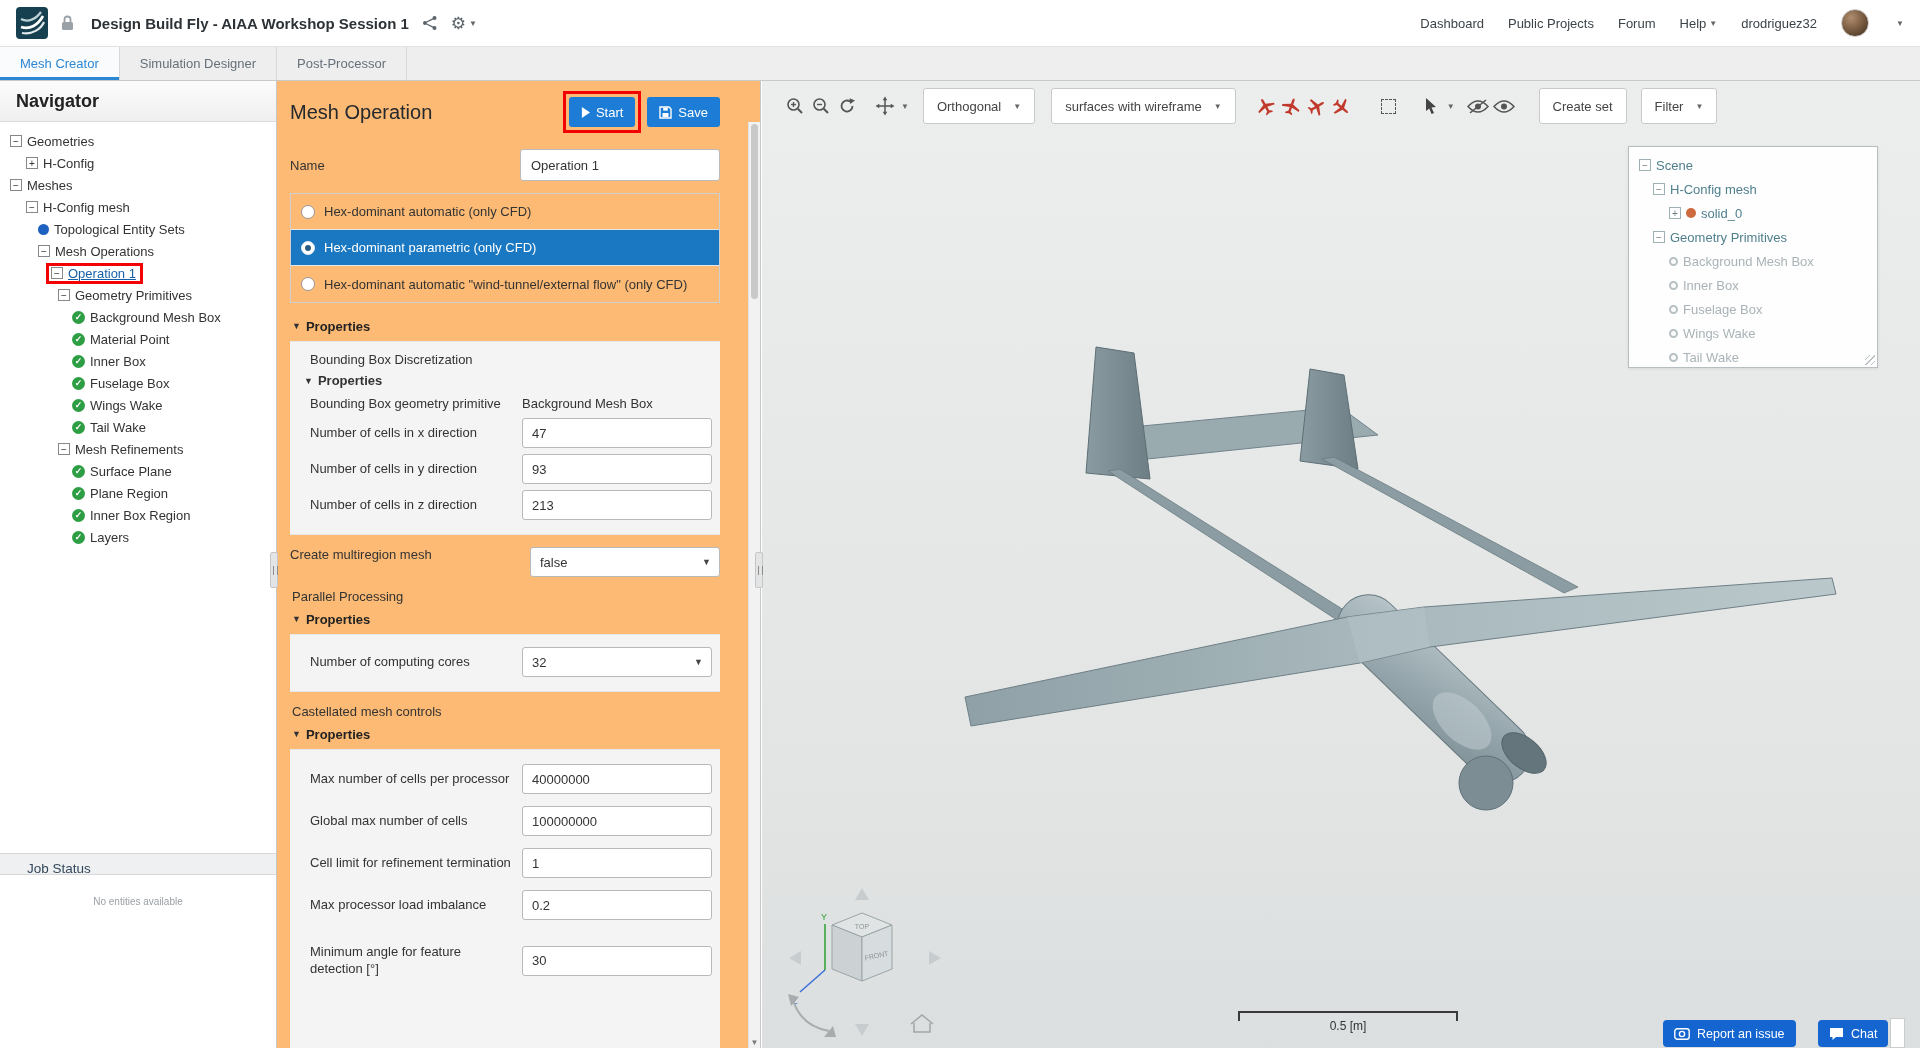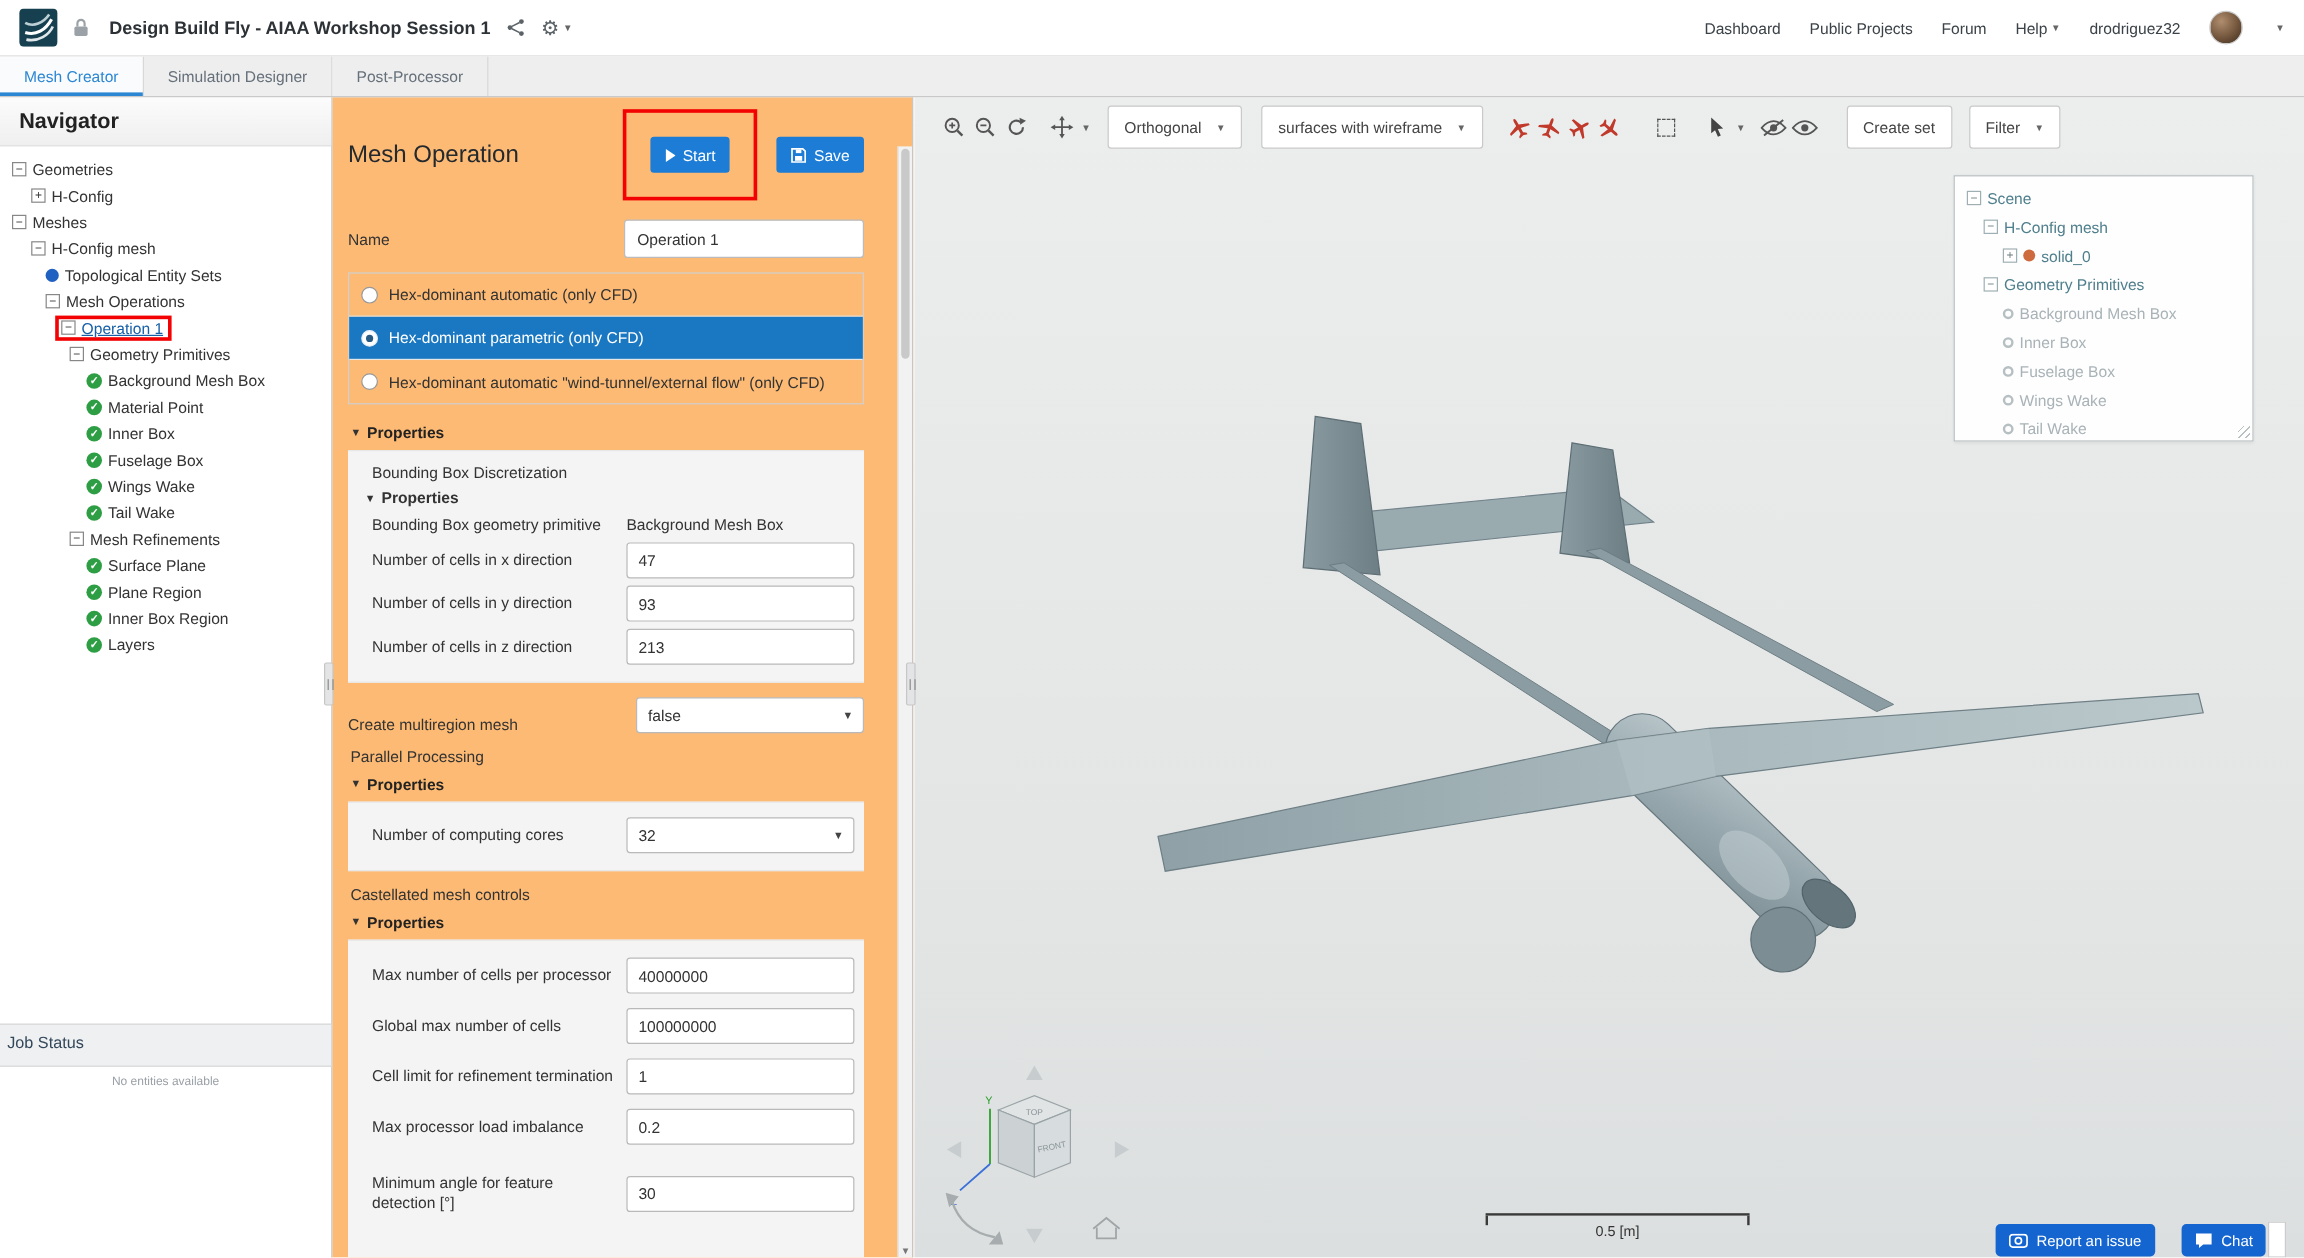--- a/index.html
+++ b/index.html
@@ -30,31 +30,31 @@
 .nav-header{height:41px;background:linear-gradient(#fcfcfc,#efefef);border-bottom:1px solid #dcdcdc;font-size:18px;font-weight:bold;color:#222;line-height:40px;padding-left:16px}
 .tree{padding-top:8px}
 .trow{height:22px;display:flex;align-items:center;gap:5px;font-size:13px;color:#333;cursor:pointer;white-space:nowrap}
 .lvl0{padding-left:10px}.lvl1{padding-left:26px}.lvl2{padding-left:38px}.lvl3{padding-left:46px}.lvl4{padding-left:58px}.lvl5{padding-left:72px}
 .exp{width:12px;height:12px;border:1px solid #878787;background:#fff;font-size:10px;line-height:9px;color:#333;display:flex;align-items:center;justify-content:center;flex:none;cursor:pointer}
 .dot-blue{width:11px;height:11px;border-radius:50%;background:#1f61c0;flex:none}
 .check{width:13px;height:13px;border-radius:50%;background:#2e9e44;color:#fff;font-size:9px;font-weight:bold;display:flex;align-items:center;justify-content:center;flex:none}
 .annot{border:3px solid #f20202}
 .op1-wrap{display:inline-flex;align-items:center;gap:5px;padding:0 4px 0 2px}
 .op1{color:#1660a8;text-decoration:underline}
-.job-status{position:absolute;left:0;right:0;top:772px;height:36px;background:#eef0f1;border-top:1px solid #d8d8d8;border-bottom:1px solid #d8d8d8;line-height:30px;padding-left:6px;color:#33475b;font-size:13.5px}
+.job-status{position:absolute;left:0;right:0;top:772px;height:22px;background:#eef0f1;border-top:1px solid #d8d8d8;border-bottom:1px solid #d8d8d8;line-height:30px;padding-left:27px;color:#33475b;font-size:13.5px}
 .no-entities{position:absolute;left:0;right:0;top:815px;text-align:center;color:#9aa0a6;font-size:10px}
 .split-handle{position:absolute;width:8px;height:36px;background:#e2e4e5;border:1px solid #c6c6c6;border-radius:2px;z-index:25;cursor:col-resize}
 .split-handle::after{content:'';position:absolute;left:2px;top:13px;width:3px;height:9px;border-left:1px solid #8c8c8c;border-right:1px solid #8c8c8c}
 
 
 .mesh-panel{position:absolute;top:81px;left:276px;width:485px;bottom:0;background:#fdba74;border-right:1px solid #c6c6c6;overflow:hidden;z-index:9;padding:10px 40px 0 14px}
 .mp-header{display:flex;align-items:center}
 .mp-title{font-size:20px;color:#24292e;flex:1}
 .btn-primary{background:#1c7cd6;color:#fff;border:none;border-radius:3px;height:30px;padding:0 12px;font-size:13px;display:inline-flex;align-items:center;gap:6px;cursor:pointer;font-family:"Liberation Sans",sans-serif}
-.start-annot{border:3px solid #f20202;padding:20px;display:inline-block;margin-right:16px}
+.start-annot{border:3px solid #f20202;padding:3px;display:inline-block;margin-right:6px}
 .name-row{margin-top:16px;display:flex;align-items:center}
 .name-row label{flex:1}
 .tinput{width:200px;height:32px;border:1px solid #bbb;border-radius:3px;background:#fff;font-size:13px;padding:0 10px;color:#333;font-family:"Liberation Sans",sans-serif}
 .radio-group{margin-top:12px;border:1px solid #d0d0d0}
 .opt{height:36px;display:flex;align-items:center;gap:9px;padding:0 10px;border-bottom:1px solid #e6e6e6;font-size:13px;cursor:pointer}
 .opt:last-child{border-bottom:none}
 .opt.selected{background:#1a78c2;color:#fff}
 .radio{width:14px;height:14px;border-radius:50%;border:1px solid #999;background:#fff;flex:none;position:relative}
 .opt.selected .radio{border-color:#e4ecf4}
 .opt.selected .radio::after{content:'';position:absolute;inset:3px;border-radius:50%;background:#275b84}
@@ -63,21 +63,21 @@
 .gray-sec{background:#f4f4f5;border-top:1px solid #e7e7e7;border-bottom:1px solid #e7e7e7;margin-top:6px;padding:6px 8px 8px}
 .sec-title{font-size:13px;color:#333;padding:4px 0 2px 12px}
 .sub-props{font-weight:bold;font-size:13px;padding:4px 0 2px 6px;display:flex;align-items:center;gap:5px}
 .prow{display:flex;align-items:center;margin:6px 0 6px 12px}
 .prow.top{align-items:flex-start}
 .prow label{flex:1;padding-right:10px;line-height:1.25}
 .pinput{width:190px;height:30px;border:1px solid #b9b9b9;border-radius:3px;background:#fff;font-size:13px;padding:0 9px;color:#333;flex:none;font-family:"Liberation Sans",sans-serif}
 .val-text{width:190px;flex:none;color:#333}
 .selectbox{width:190px;height:30px;border:1px solid #b9b9b9;border-radius:3px;background:#fff;display:flex;align-items:center;padding:0 9px;position:relative;flex:none;cursor:pointer}
 .selectbox .sc{position:absolute;right:8px;font-size:9px;color:#444}
-.plain-row{margin-top:12px;display:flex;align-items:flex-end}
+.plain-row{margin-top:12px;display:flex;align-items:flex-start}
 .plain-row label{flex:1}
 .sec-name{margin:12px 0 0 2px;font-size:13px;color:#333}
 .mp-scroll{position:absolute;right:0;top:41px;bottom:0;width:12px;background:#f2f2f2;border-left:1px solid #e2e2e2}
 .mp-thumb{position:absolute;left:2px;top:2px;width:7px;height:175px;background:#c9c9c9;border-radius:4px}
 .mp-down{position:absolute;bottom:1px;left:0;width:100%;text-align:center;font-size:8px;color:#777}
 
 
 .viewport{position:absolute;top:81px;left:762px;right:0;bottom:0;background:linear-gradient(180deg,#eceded 0%,#e3e5e5 70%,#dcdfdf 100%);overflow:hidden}
 .model-svg{position:absolute;inset:0}
 .vtoolbar{position:absolute;top:4px;left:20px;height:42px;display:flex;align-items:center;z-index:5}

